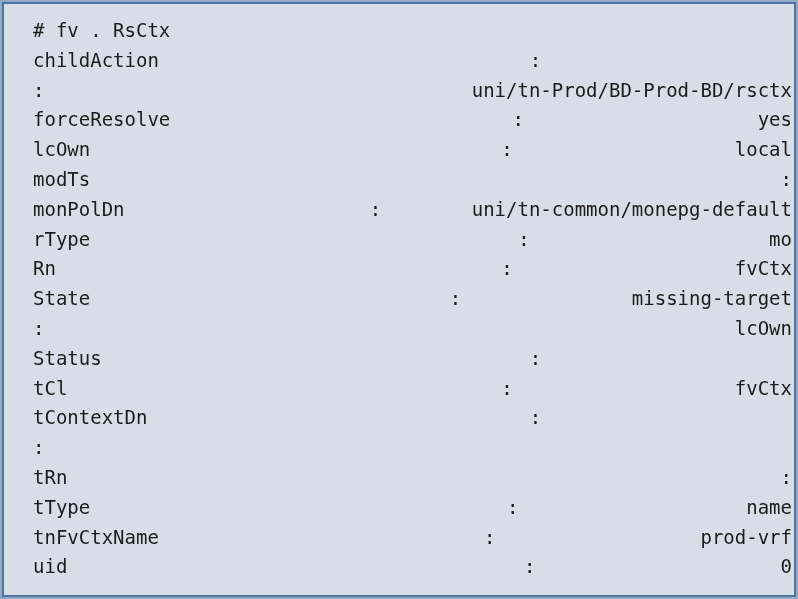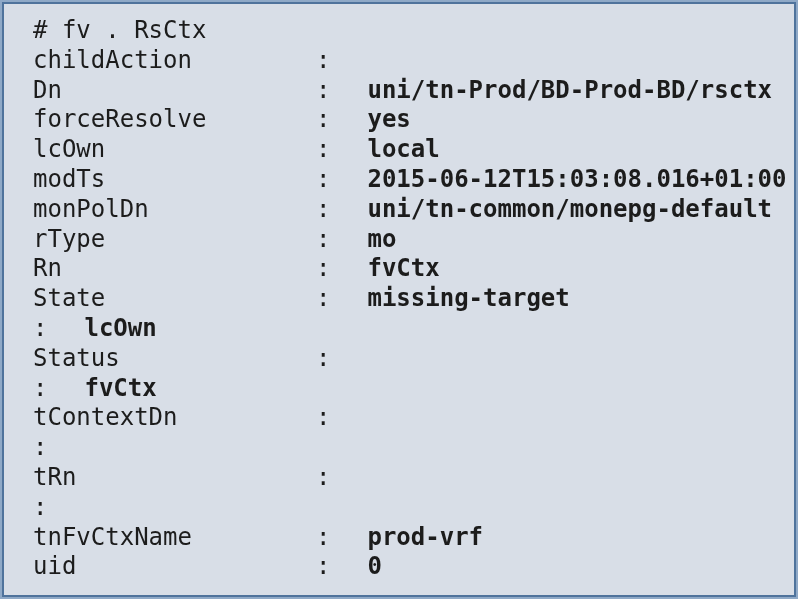--- a/index.html
+++ b/index.html
@@ -10,73 +10,72 @@
   .frame {
     box-sizing: border-box;
     width: 798px;
     height: 599px;
     background: var(--bg, #d8dee7);
     border: 2px solid var(--border-outer, #8fa9c7);
     box-shadow: inset 0 0 0 2px var(--border-inner, #4f739c);
     padding: 14px 4px 0 31px;
     overflow: hidden;
     font-family: "DejaVu Sans Mono", "Liberation Mono", monospace;
-    font-size: 24px;
+    font-size: 19px;
     line-height: 29.8px;
     color: var(--fg, #1c1c1c);
   }
   .line { white-space: pre; }
-  .row { display: flex; }
+  .row { display: flex; justify-content: space-between; }
   .key {
     width: 283px;
     flex: none;
     white-space: pre;
   }
   .colon { flex: none; }
   .val {
     padding-left: 37px;
     white-space: pre;
-    font-weight: bold;
   }
 </style>
 </head>
 <body>
 
 <div class="frame">
   <div class="line header"># fv . RsCtx</div>
   <div id="props">
   <div class="line row"><span class="key">childAction</span><span class="colon">:</span><span class="val"></span></div>
 
-  <div class="line row"><span class="key">Dn</span><span class="colon">:</span><span class="val">uni/tn-Prod/BD-Prod-BD/rsctx</span></div>
+  <div class="line row"><span class="colon">:</span><span class="val">uni/tn-Prod/BD-Prod-BD/rsctx</span></div>
 
   <div class="line row"><span class="key">forceResolve</span><span class="colon">:</span><span class="val">yes</span></div>
 
   <div class="line row"><span class="key">lcOwn</span><span class="colon">:</span><span class="val">local</span></div>
 
-  <div class="line row"><span class="key">modTs</span><span class="colon">:</span><span class="val">2015-06-12T15:03:08.016+01:00</span></div>
+  <div class="line row"><span class="key">modTs</span><span class="colon">:</span></div>
 
   <div class="line row"><span class="key">monPolDn</span><span class="colon">:</span><span class="val">uni/tn-common/monepg-default</span></div>
 
   <div class="line row"><span class="key">rType</span><span class="colon">:</span><span class="val">mo</span></div>
 
   <div class="line row"><span class="key">Rn</span><span class="colon">:</span><span class="val">fvCtx</span></div>
 
   <div class="line row"><span class="key">State</span><span class="colon">:</span><span class="val">missing-target</span></div>
 
   <div class="line row"><span class="colon">:</span><span class="val">lcOwn</span></div>
 
   <div class="line row"><span class="key">Status</span><span class="colon">:</span><span class="val"></span></div>
 
-  <div class="line row"><span class="colon">:</span><span class="val">fvCtx</span></div>
+  <div class="line row"><span class="key">tCl</span><span class="colon">:</span><span class="val">fvCtx</span></div>
 
   <div class="line row"><span class="key">tContextDn</span><span class="colon">:</span><span class="val"></span></div>
 
   <div class="line row"><span class="colon">:</span><span class="val"></span></div>
 
   <div class="line row"><span class="key">tRn</span><span class="colon">:</span></div>
 
-  <div class="line row"><span class="colon">:</span></div>
+  <div class="line row"><span class="key">tType</span><span class="colon">:</span><span class="val">name</span></div>
 
   <div class="line row"><span class="key">tnFvCtxName</span><span class="colon">:</span><span class="val">prod-vrf</span></div>
 
   <div class="line row"><span class="key">uid</span><span class="colon">:</span><span class="val">0</span></div>
 </div>
 </div>
 
 </body></html>

